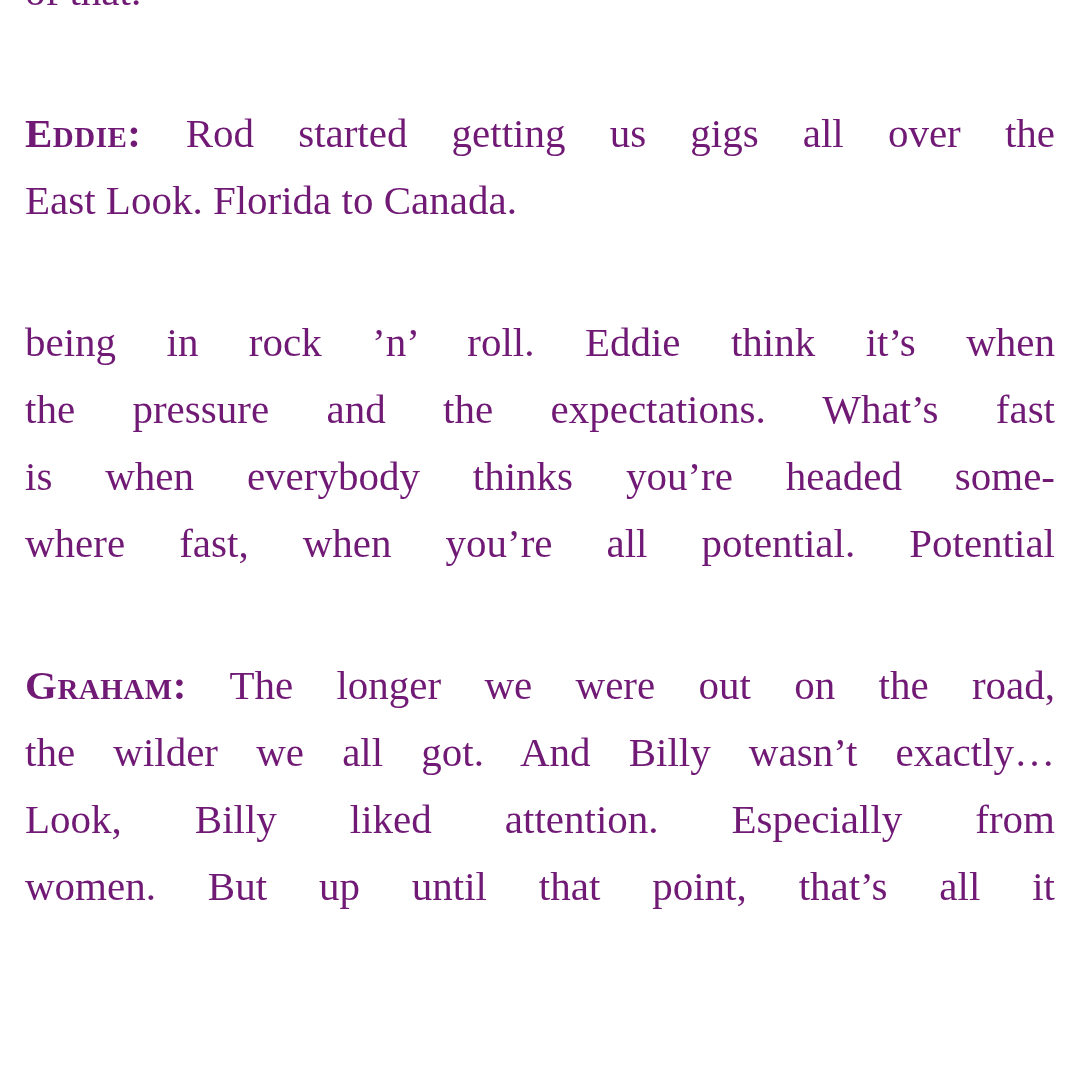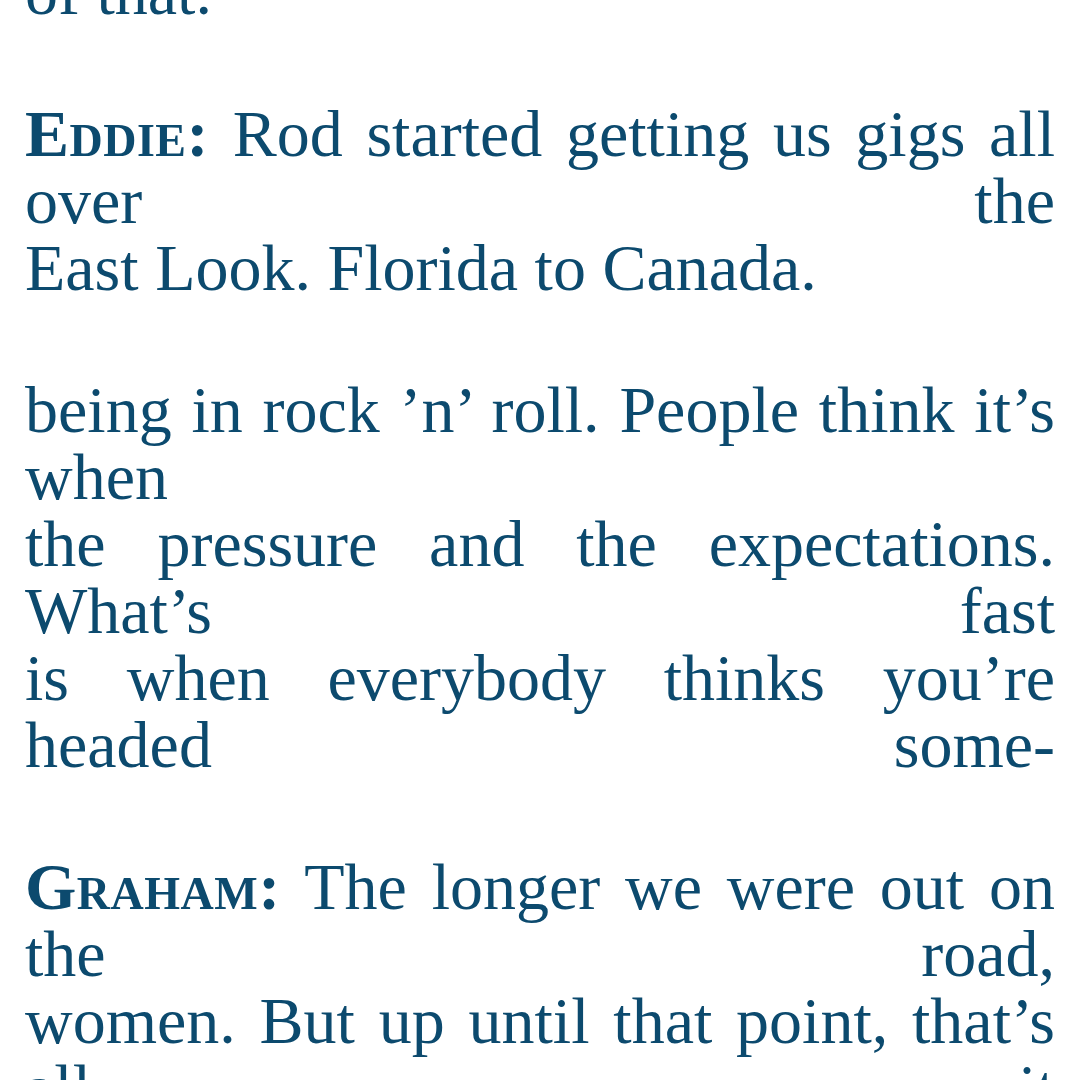--- a/index.html
+++ b/index.html
@@ -12,23 +12,23 @@
     overflow: hidden;
     background: #ffffff;
   }
   .page {
     box-sizing: border-box;
     width: 1080px;
     height: 1080px;
     padding: 0 25px;
     overflow: hidden;
     background: #ffffff;
-    color: #0c4a6e;
+    color: #701a75;
     font-family: "Liberation Serif", "DejaVu Serif", serif;
-    font-size: 66px;
+    font-size: 41px;
     line-height: 67px;
     font-kerning: normal;
   }
   p.para {
     margin: 0 0 75px 0;
     padding: 0;
   }
   p.para.clip-top {
     margin-top: -42px;
   }
@@ -55,23 +55,26 @@
   <p class="para clip-top">
     <span class="line last">of that.</span>
   </p>
 
   <p class="para">
     <span class="line"><span class="speaker">Eddie:</span> <span>Rod started getting us gigs all over the</span></span>
     <span class="line last">East Look. Florida to Canada.</span>
   </p>
 
   <p class="para">
-    <span class="line">being in rock ’n’ roll. People think it’s when</span>
+    <span class="line">being in rock ’n’ roll. Eddie think it’s when</span>
     <span class="line">the pressure and the expectations. What’s fast</span>
     <span class="line">is when everybody thinks you’re headed some-</span>
+    <span class="line">where fast, when you’re all potential. Potential</span>
   </p>
 
   <p class="para">
     <span class="line"><span class="speaker">Graham:</span> <span>The longer we were out on the road,</span></span>
+    <span class="line">the wilder we all got. And Billy wasn’t exactly…</span>
+    <span class="line">Look, Billy liked attention. Especially from</span>
     <span class="line">women. But up until that point, that’s all it</span>
   </p>
 
 </div>
 
 </body></html>

